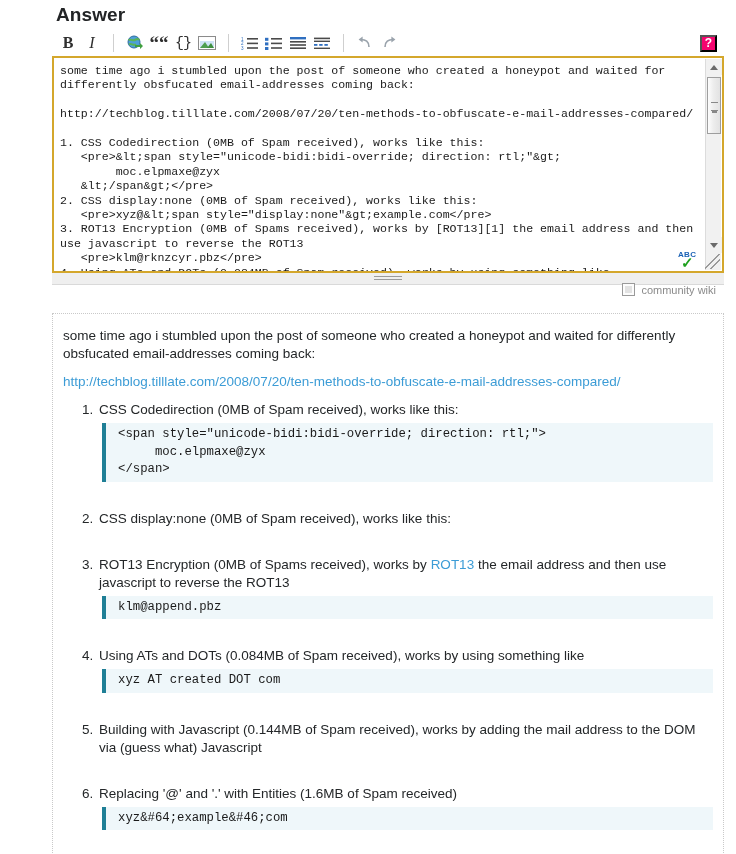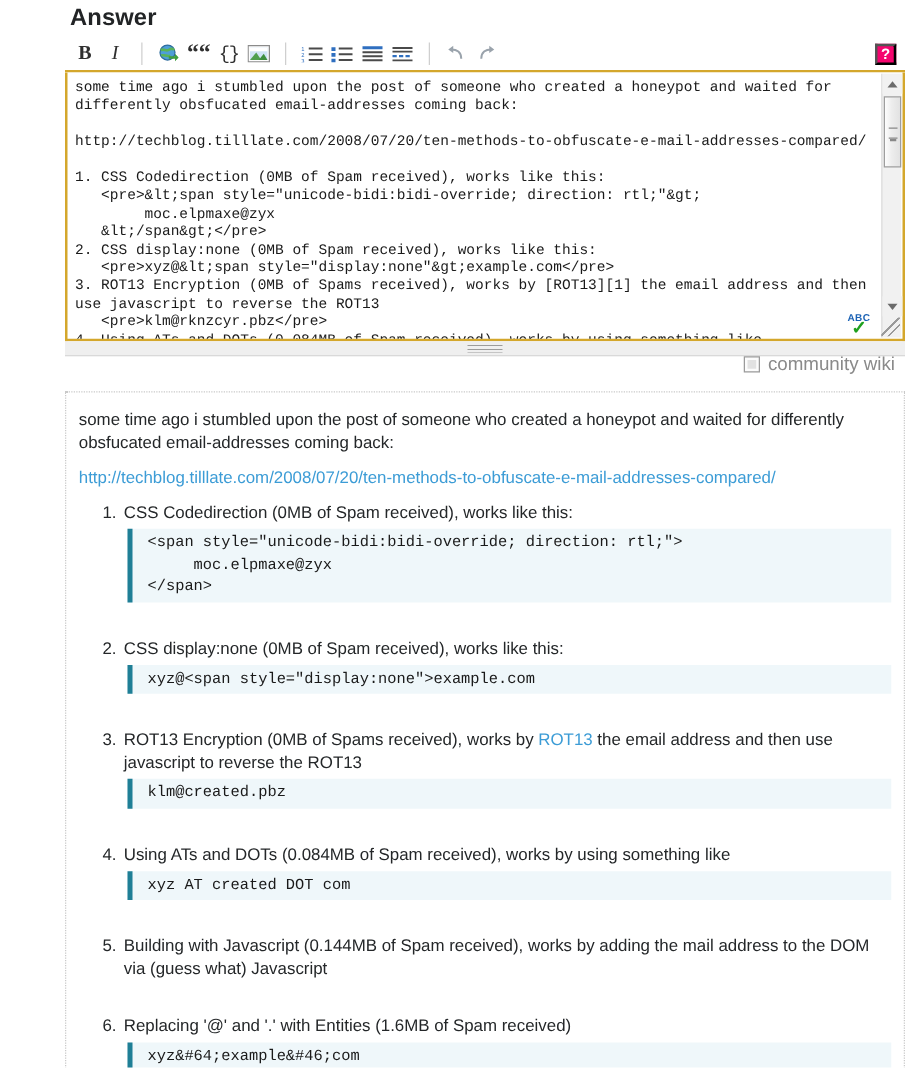--- a/index.html
+++ b/index.html
@@ -179,21 +179,21 @@
         #9b9b9b 3px 4px, transparent 4px 6px,
         #9b9b9b 6px 7px);
   }
 
   
   .cw {
     position: absolute;
     right: 12px; top: 283px;
     display: flex; align-items: center;
     gap: 6px;
-    font-size: 15px;
+    font-size: 11px;
     color: #8a8a8a;
     cursor: pointer;
   }
   .cw .box {
     width: 13px; height: 13px;
     border: 1px solid #9a9a9a;
     background: #fcfcfc;
     position: relative;
   }
   .cw .box::after {
@@ -402,25 +402,24 @@
 
     <ol>
       <li>
         <span>CSS Codedirection (0MB of Spam received), works like this:</span>
         <div class="code">&lt;span style="unicode-bidi:bidi-override; direction: rtl;"&gt;
      moc.elpmaxe@zyx
 &lt;/span&gt;</div>
       </li>
       <li>
         <span>CSS display:none (0MB of Spam received), works like this:</span>
-        <div class="code">xyz@&lt;span style="display:none"&gt;example.com</div>
       </li>
       <li>
         <span>ROT13 Encryption (0MB of Spams received), works by </span><a href="#">ROT13</a><span> the email address and then use javascript to reverse the ROT13</span>
-        <div class="code">klm@created.pbz</div>
+        <div class="code">klm@append.pbz</div>
       </li>
       <li>
         <span>Using ATs and DOTs (0.084MB of Spam received), works by using something like</span>
         <div class="code">xyz AT created DOT com</div>
       </li>
       <li>
         <span>Building with Javascript (0.144MB of Spam received), works by adding the mail address to the DOM via (guess what) Javascript</span>
       </li>
       <li>
         <span>Replacing '@' and '.' with Entities (1.6MB of Spam received)</span>

